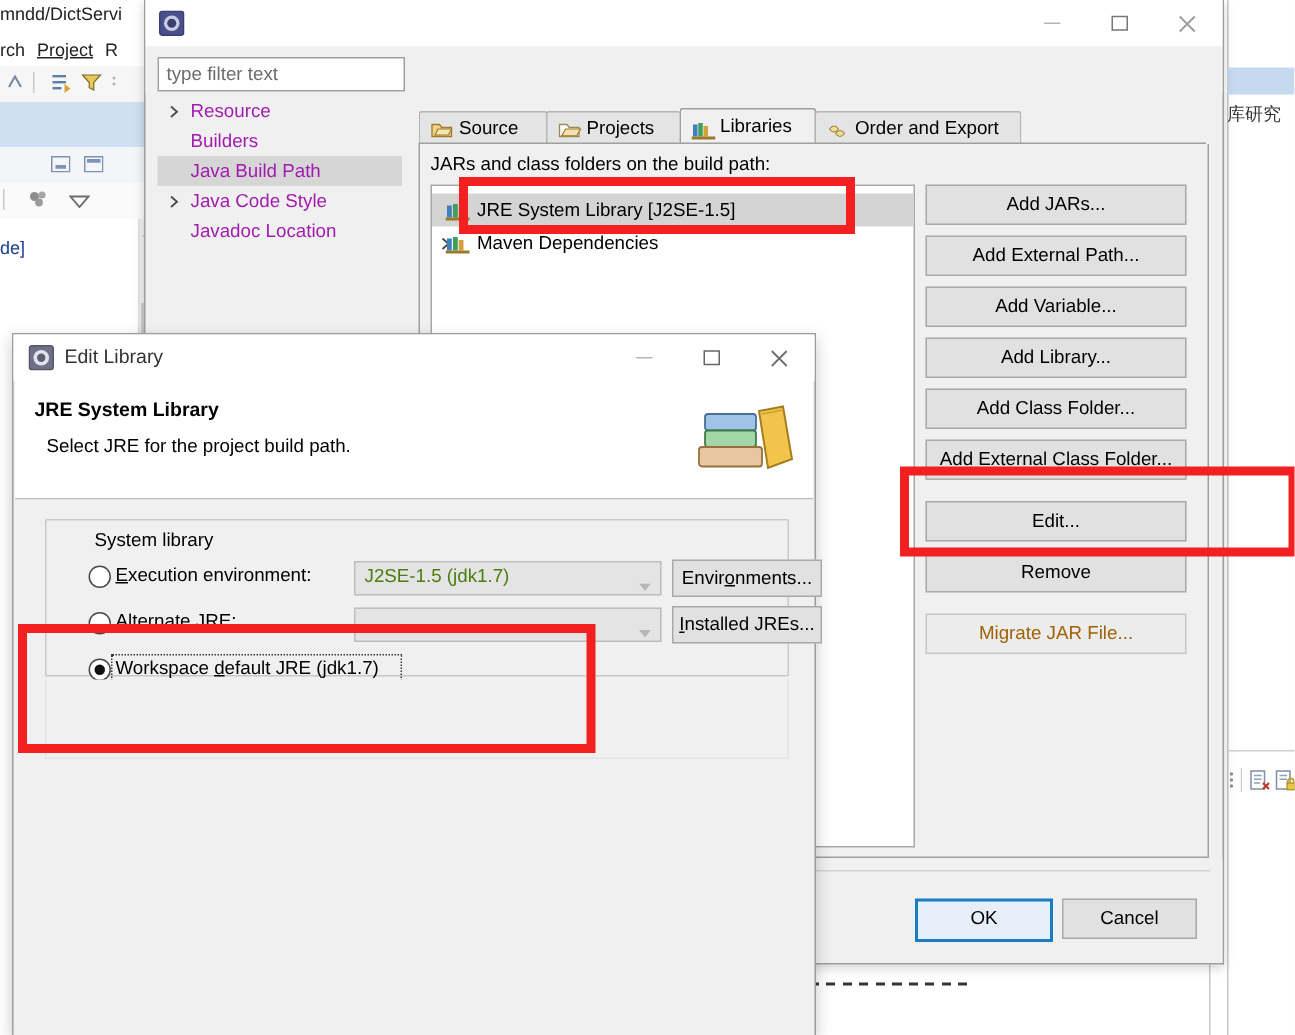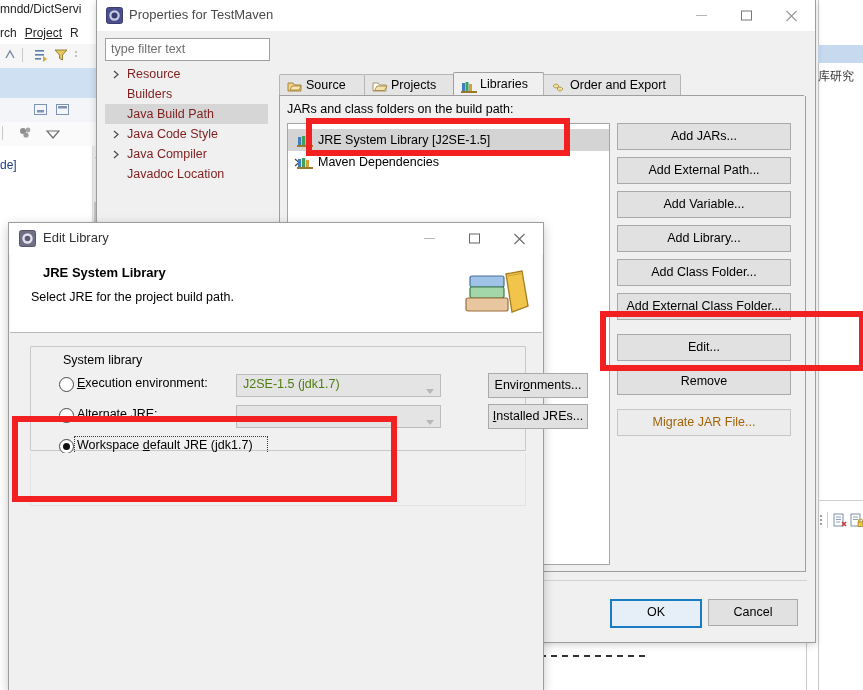--- a/index.html
+++ b/index.html
@@ -59,21 +59,21 @@
   #props-nav{left:608px;top:38px;width:100px;height:19px;}
   #props-nav .navitem{position:absolute;top:0;}
 
   #props-filter{
     left:8px;top:38px;width:163px;height:21px;background:#fff;
     border:1px solid #a0a0a0;
   }
   #props-filter-text{position:absolute;left:5px;top:3px;color:#6d6d6d;font-size:12.5px;white-space:nowrap;}
 
   #props-tree{left:8px;top:64px;width:163px;height:565px;background:#f0f0f0;}
-  .tree-item{position:relative;height:20px;line-height:20px;padding-left:22px;font-size:12.5px;color:#7f1d1d;white-space:nowrap;}
+  .tree-item{position:relative;height:20px;line-height:20px;padding-left:22px;font-size:12.5px;color:#a21caf;white-space:nowrap;}
   .tree-item.sel{background:#d6d6d6;}
   .tree-item .arrow{position:absolute;left:8px;top:0;width:10px;height:20px;}
   .tree-item .arrow svg{position:absolute;left:0;top:6px;}
 
   #props-pane{left:177px;top:64px;width:533px;height:510px;background:#f0f0f0;}
   #tabrow{position:absolute;left:5px;top:8px;height:24px;width:525px;padding-left:32px;}
   .tab{position:absolute;top:0;height:23px;background:#e4e4e4;border:1px solid #b5b5b5;border-bottom:none;
        border-radius:2px 2px 0 0;font-size:12.5px;color:#000;white-space:nowrap;}
   .tab.active{background:#f0f0f0;border-color:#9f9f9f;height:25px;}
   .tab .ico{position:absolute;left:7px;top:4px;width:16px;height:16px;}
@@ -109,37 +109,37 @@
     border:1px solid #9d9d9d;box-shadow:0 3px 10px rgba(0,0,0,.22);
   }
   #edit-titlebar{left:0;top:0;width:534px;height:31px;background:#fff;}
   #edit-title-icon{left:10px;top:7px;width:17px;height:17px;}
   #edit-title-text{left:34px;top:7px;color:#333;font-size:13px;white-space:nowrap;}
   #edit-min{left:399px;}
   #edit-max{left:444px;}
   #edit-close{left:489px;}
 
   #edit-header{left:1px;top:31px;width:532px;height:78px;background:#fff;border-bottom:1px solid #b9b9b9;}
-  #edit-h1{position:absolute;left:13px;top:11px;font-size:13px;font-weight:bold;color:#000;white-space:nowrap;margin-left:20px;}
+  #edit-h1{position:absolute;left:13px;top:11px;font-size:13px;font-weight:bold;color:#000;white-space:nowrap;}
   #edit-h2{position:absolute;left:21px;top:36px;font-size:12.5px;color:#000;white-space:nowrap;}
   #edit-banner-icon{position:absolute;left:452px;top:12px;width:70px;height:56px;}
 
   #edit-body{left:1px;top:110px;width:532px;height:536px;background:#f0f0f0;}
   #group{position:absolute;left:20px;top:13px;width:494px;height:103px;border:1px solid #c8c8c8;border-radius:1px;}
   #group-title{position:absolute;left:28px;top:6px;background:#f0f0f0;padding:0 4px;font-size:12.5px;color:#000;}
   .radio-row{position:absolute;left:28px;height:22px;}
   .radio{position:absolute;left:0;top:3px;width:13px;height:13px;border:1px solid #4a4a4a;border-radius:50%;background:#fff;}
   .radio .dot{position:absolute;left:3px;top:3px;width:7px;height:7px;border-radius:50%;background:#111;}
   .radio-lbl{position:absolute;left:18px;top:2px;font-size:12.5px;color:#000;white-space:nowrap;}
   .radio-lbl u{text-decoration:underline;}
   .combo{position:absolute;height:21px;background:#e4e4e4;border:1px solid #bdbdbd;}
   .combo .ctext{position:absolute;left:6px;top:2px;font-size:12.5px;color:#4d7c0f;white-space:nowrap;}
   .combo .carrow{position:absolute;right:6px;top:8px;}
   .sidebtn{position:absolute;width:98px;height:23px;background:#e1e1e1;border:1px solid #a9a9a9;
-           text-align:center;line-height:22px;font-size:12.5px;color:#000;white-space:nowrap;margin-left:40px;}
+           text-align:center;line-height:22px;font-size:12.5px;color:#000;white-space:nowrap;}
   .sidebtn u{text-decoration:underline;}
   .focusbox{position:absolute;border:1px dotted #3a3a3a;}
 
   
   .redbox{position:absolute;border:6px solid #f22020;pointer-events:none;}
   #redbox-lib{left:306px;top:118px;width:252px;height:26px;}
   #redbox-edit{left:600px;top:311px;width:253px;height:48px;}
   #redbox-ws{left:12px;top:416px;width:373px;height:74px;}
 </style>
 </head>
@@ -279,21 +279,20 @@
 <div class="abs" id="props-dialog">
 
   <div class="abs" id="props-titlebar">
     <span class="abs" id="props-title-icon">
       <svg width="17" height="17" viewBox="0 0 17 17">
         <rect x="0.5" y="0.5" width="16" height="16" rx="2" fill="#4a4f8c" stroke="#3a3f70"></rect>
         <circle cx="8.5" cy="8.5" r="5.2" fill="#c9cbe4"></circle>
         <circle cx="8.5" cy="8.5" r="3" fill="#3b3f6e"></circle>
       </svg>
     </span>
-    <span class="abs" id="props-title-text">Properties for TestMaven</span>
     <span class="wbtn" id="props-min">
       <svg width="13" height="10" viewBox="0 0 13 10">
           <rect x="1" y="5" width="11" height="1" fill="#b6b6b6"></rect>
         </svg>
     </span>
     <span class="wbtn" id="props-max">
       <svg width="13" height="11" viewBox="0 0 13 11">
           <rect x="1.5" y="1" width="10" height="9" fill="none" stroke="#777"></rect>
         </svg>
     </span>
@@ -362,28 +361,20 @@
     <div class="tree-item sel">
       <span>Java Build Path</span>
     </div>
     <div class="tree-item">
       <span class="arrow">
         <svg width="7" height="9" viewBox="0 0 7 9">
             <path d="M1 1 L5 4.5 L1 8" fill="none" stroke="#4a4a4a" stroke-width="1.2"></path>
           </svg>
       </span>
       <span>Java Code Style</span>
-    </div>
-    <div class="tree-item">
-      <span class="arrow">
-        <svg width="7" height="9" viewBox="0 0 7 9">
-            <path d="M1 1 L5 4.5 L1 8" fill="none" stroke="#4a4a4a" stroke-width="1.2"></path>
-          </svg>
-      </span>
-      <span>Java Compiler</span>
     </div>
     <div class="tree-item">
       <span>Javadoc Location</span>
     </div>
   </div>
 
   <div class="abs" id="props-pane">
 
     <div id="tabrow">
       <div class="tab" style="left:0;width:84px;top:2px">

